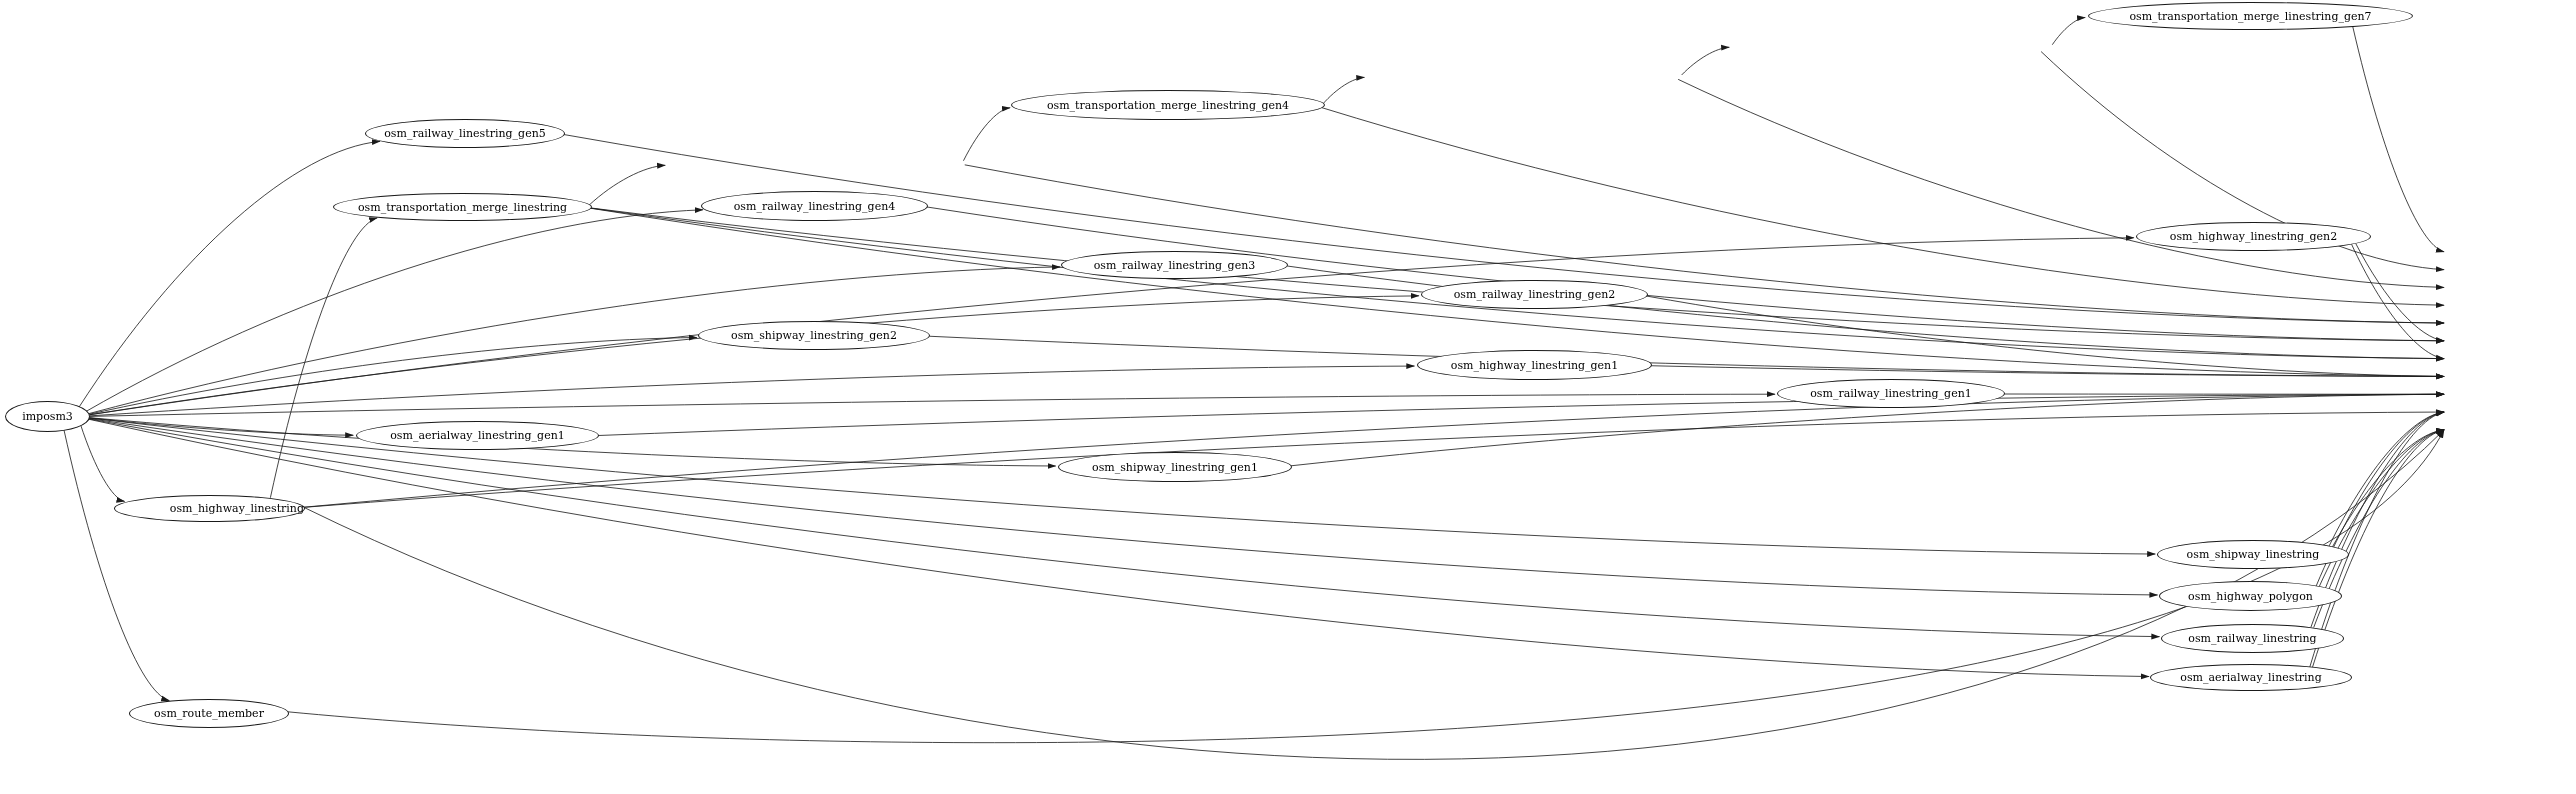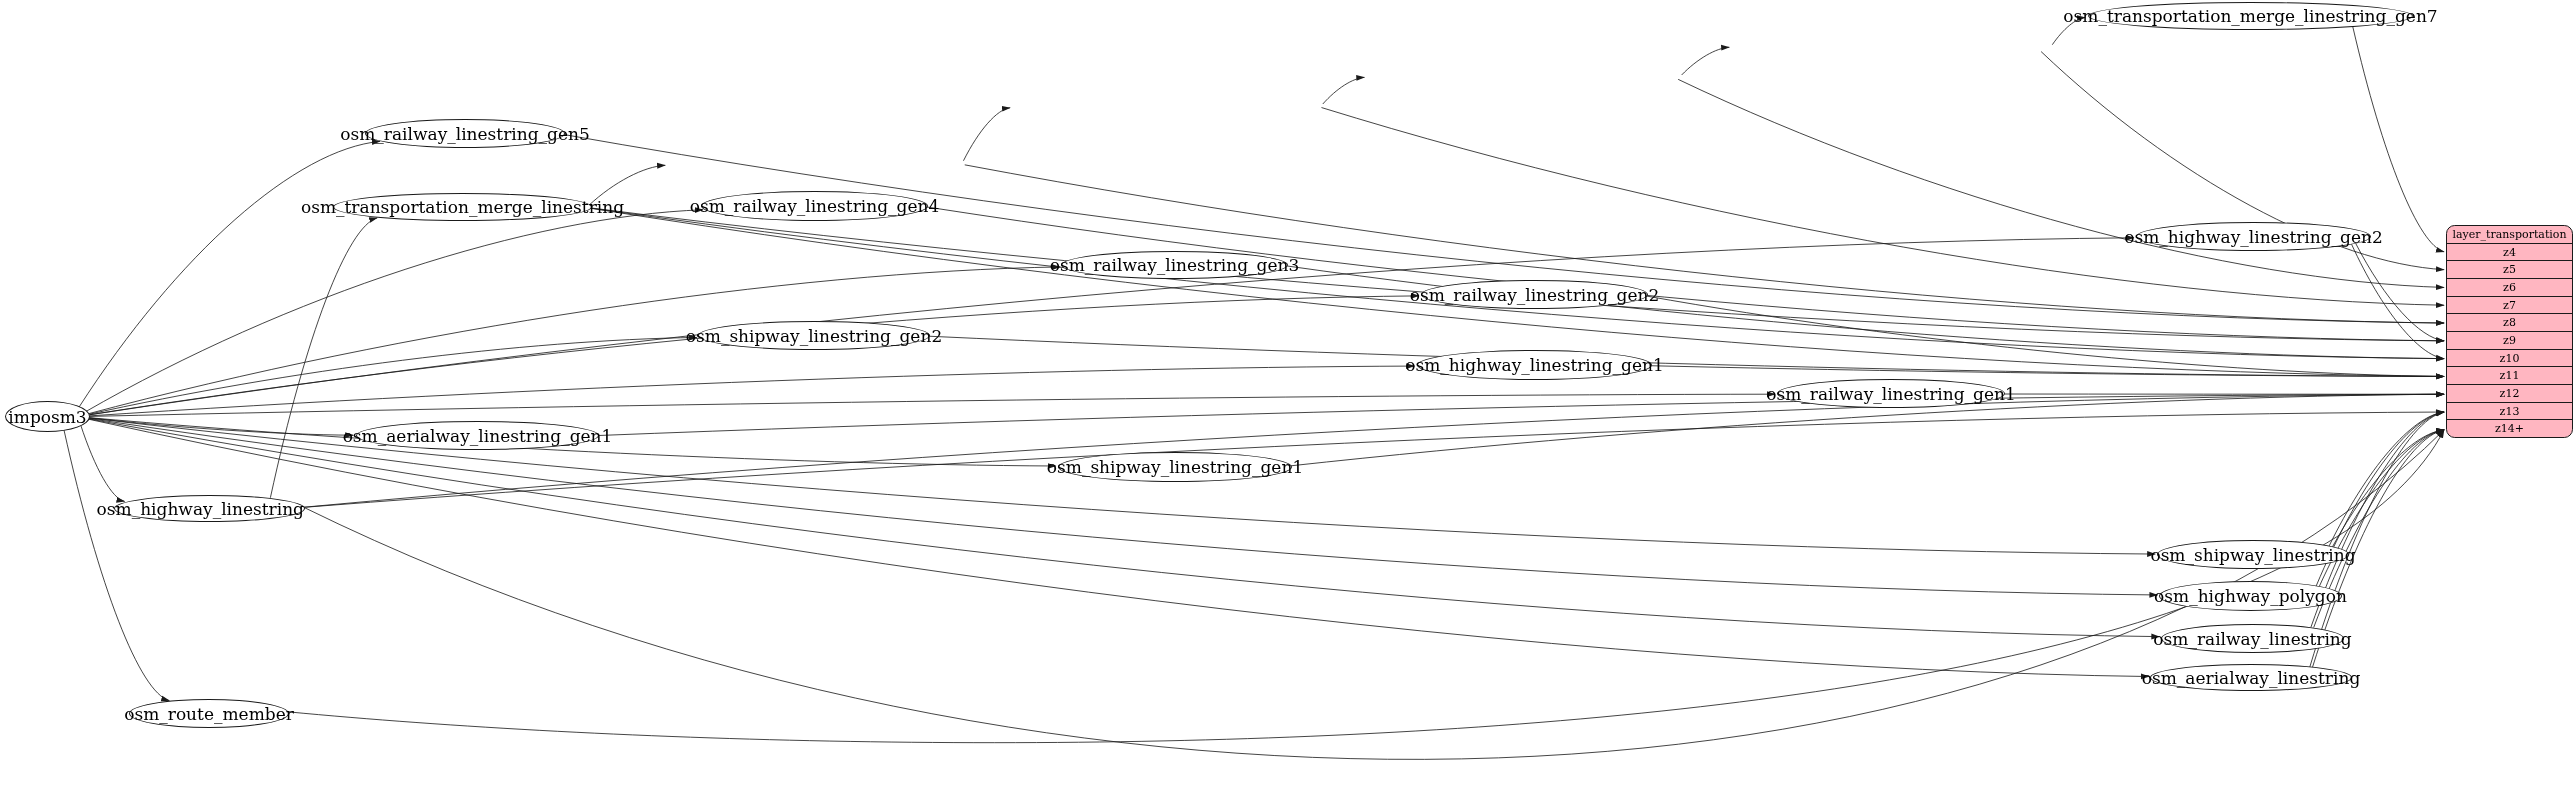--- a/index.html
+++ b/index.html
@@ -10,21 +10,21 @@
     font-family:"DejaVu Serif","Liberation Serif",serif;
     overflow:hidden;
   }
   #edges{position:absolute;left:0;top:0;width:2576px;height:795px;}
   .gnode{
     position:absolute;
     border:0.9px solid #1a1a1a;
     border-radius:50%;
     background:#ffffff;
     display:flex;align-items:center;justify-content:center;
-    font-size:17px;color:#000;
+    font-size:11px;color:#000;
     white-space:nowrap;
     box-sizing:border-box;
   }
   .record{
     position:absolute;
     border:0.9px solid #1a1a1a;
     border-radius:8.7px;
     background:#ffb6c1;
     box-sizing:border-box;
     overflow:hidden;
@@ -108,20 +108,23 @@
     </div>
     <div class="gnode" style="left: 365px; top: 119px; width: 200px; height: 29px;">
       <span>osm_railway_linestring_gen5</span>
     </div>
     <div class="gnode" style="left: 333px; top: 193px; width: 259px; height: 28px;">
       <span>osm_transportation_merge_linestring</span>
     </div>
     <div class="gnode" style="left: 701px; top: 191px; width: 227px; height: 30px;">
       <span>osm_railway_linestring_gen4</span>
     </div>
+    <div class="gnode" style="left: 1011px; top: 90px; width: 314px; height: 30px;">
+      <span>osm_transportation_merge_linestring_gen4</span>
+    </div>
     <div class="gnode" style="left: 2088px; top: 2.3px; width: 325px; height: 28px;">
       <span>osm_transportation_merge_linestring_gen7</span>
     </div>
     <div class="gnode" style="left: 2136px; top: 222px; width: 235px; height: 29px;">
       <span>osm_highway_linestring_gen2</span>
     </div>
     <div class="gnode" style="left: 1061px; top: 251px; width: 227px; height: 28px;">
       <span>osm_railway_linestring_gen3</span>
     </div>
     <div class="gnode" style="left: 1421px; top: 280px; width: 227px; height: 29px;">
@@ -153,28 +156,14 @@
     </div>
     <div class="gnode" style="left: 2161px; top: 624px; width: 183px; height: 29px;">
       <span>osm_railway_linestring</span>
     </div>
     <div class="gnode" style="left: 2150px; top: 664px; width: 202px; height: 27px;">
       <span>osm_aerialway_linestring</span>
     </div>
     <div class="gnode" style="left: 129px; top: 699px; width: 160px; height: 29px;">
       <span>osm_route_member</span>
     </div>
-    <div class="record" style="left: 2446px; top: 225px; width: 127px; height: 213px; background: rgb(255, 182, 193);">
-      <div class="rrow rhead">layer_transportation</div>
-      <div class="rrow">z4</div>
-      <div class="rrow">z5</div>
-      <div class="rrow">z6</div>
-      <div class="rrow">z7</div>
-      <div class="rrow">z8</div>
-      <div class="rrow">z9</div>
-      <div class="rrow">z10</div>
-      <div class="rrow">z11</div>
-      <div class="rrow">z12</div>
-      <div class="rrow">z13</div>
-      <div class="rrow">z14+</div>
-    </div>
   </div>
 
 
 </body></html>

